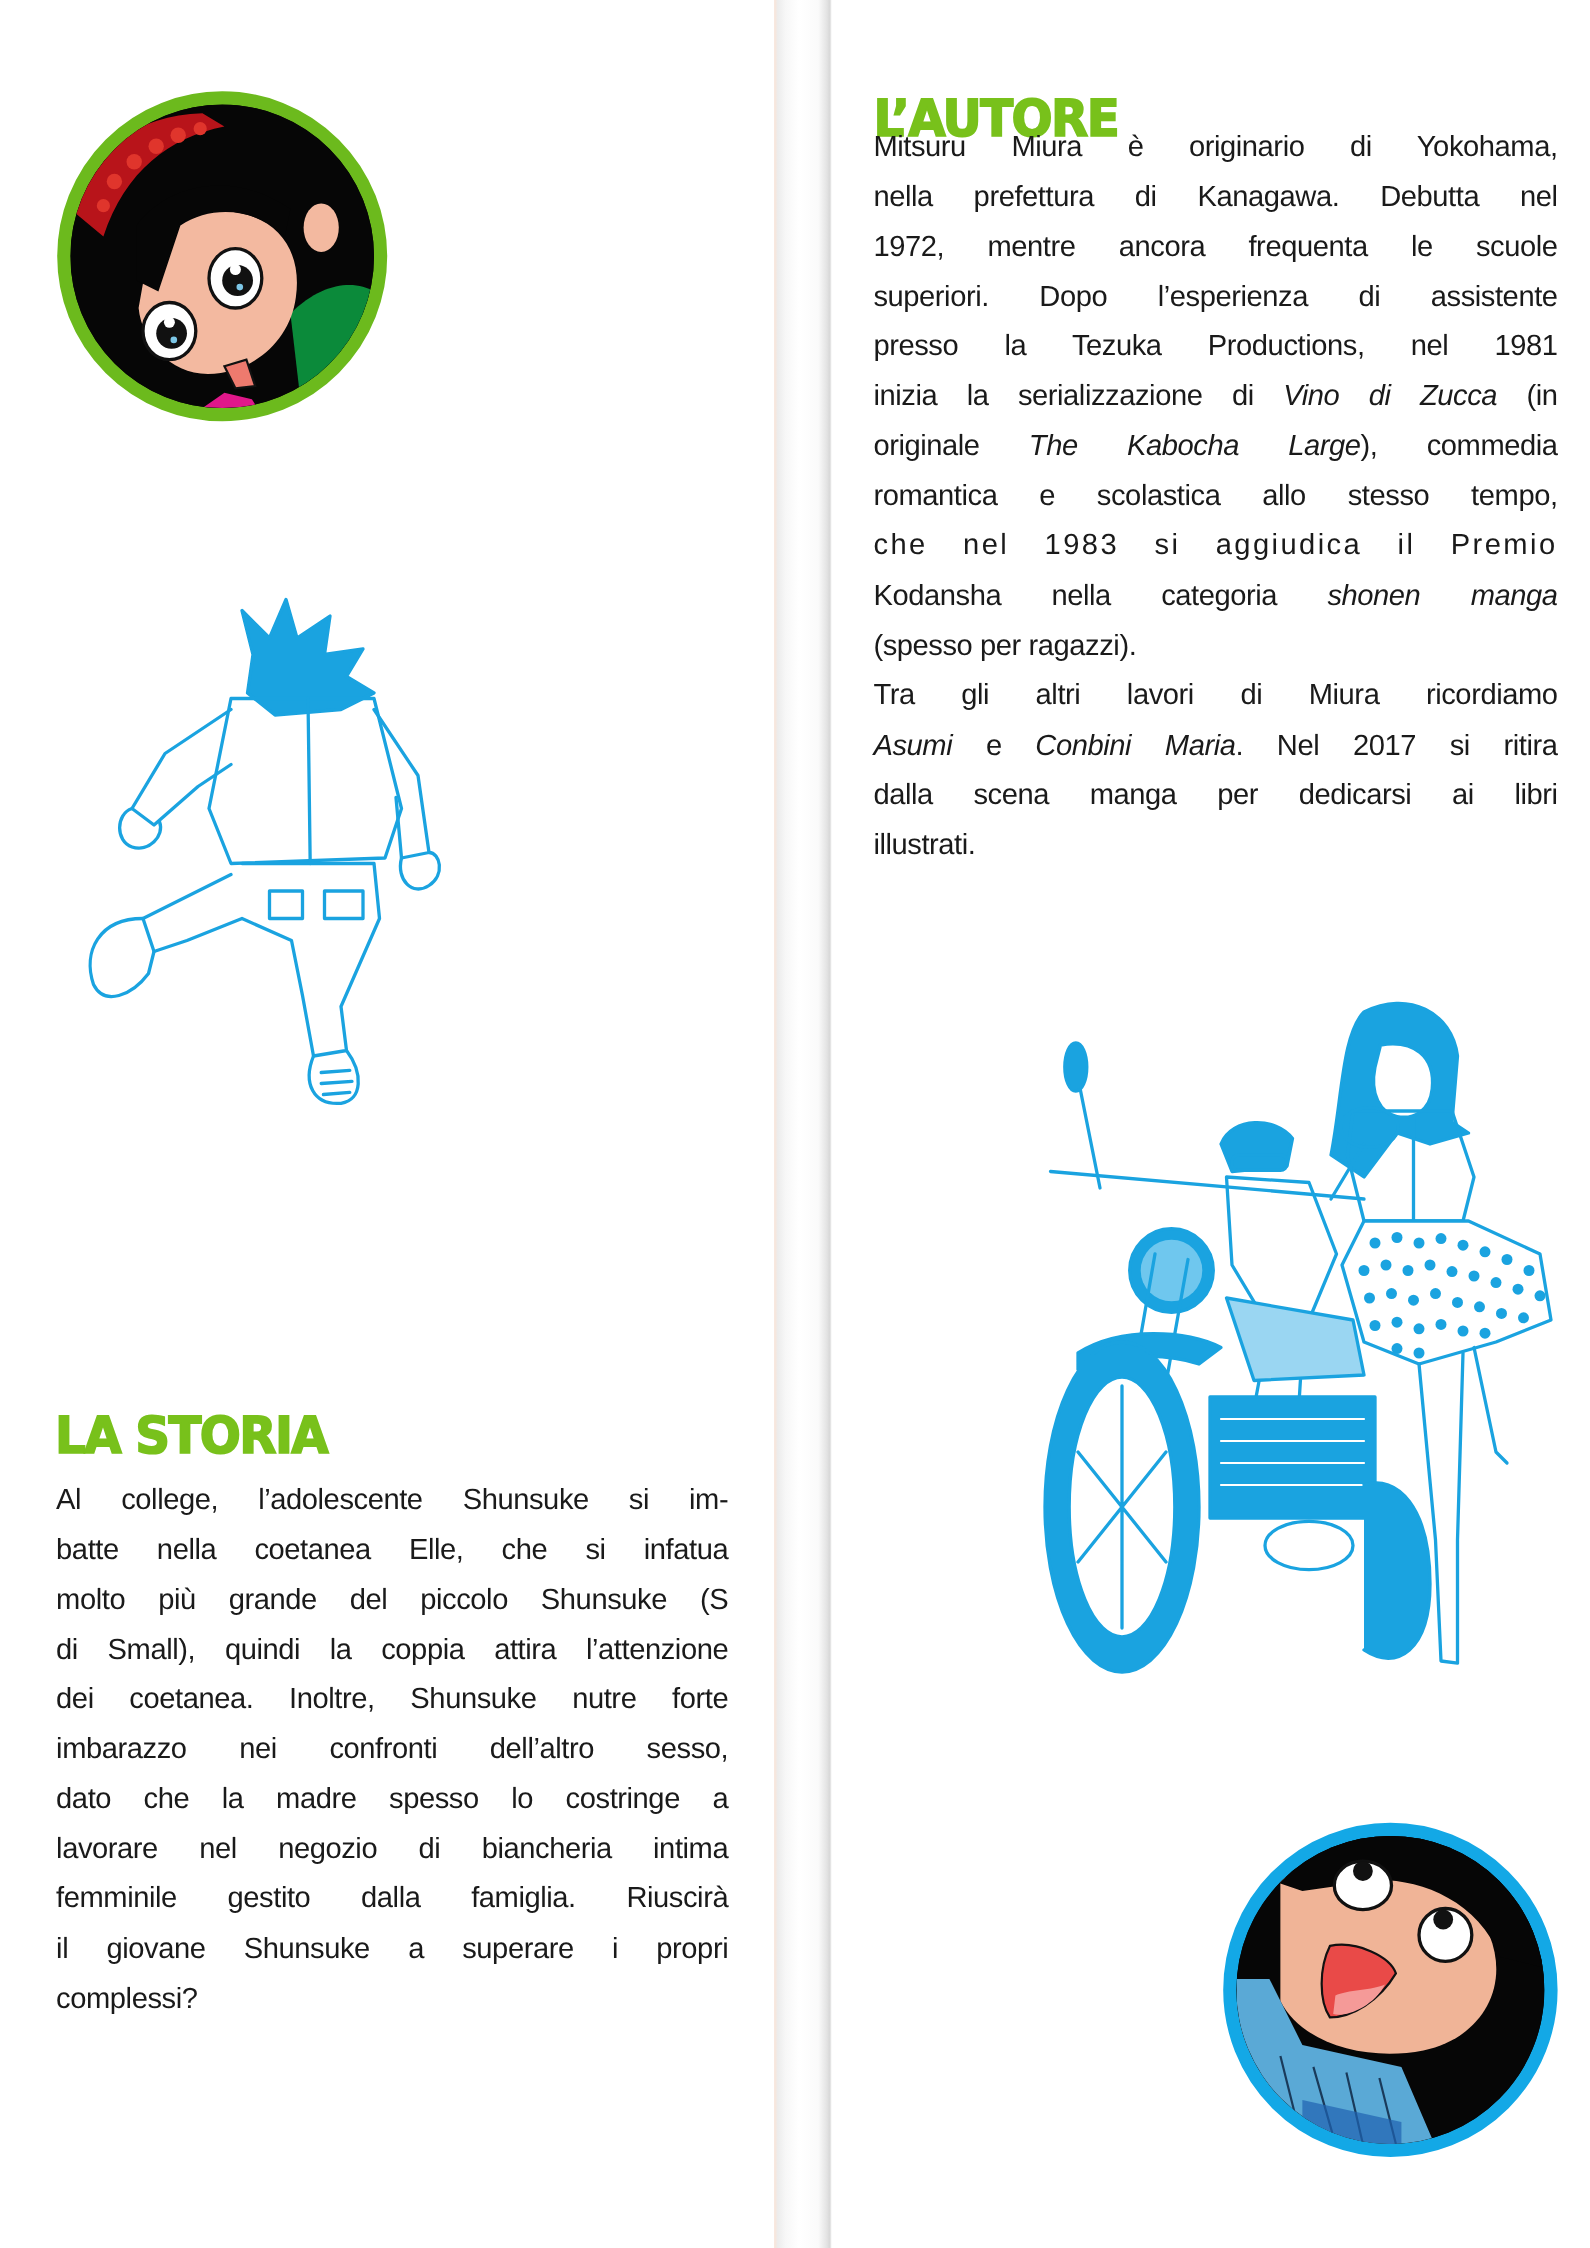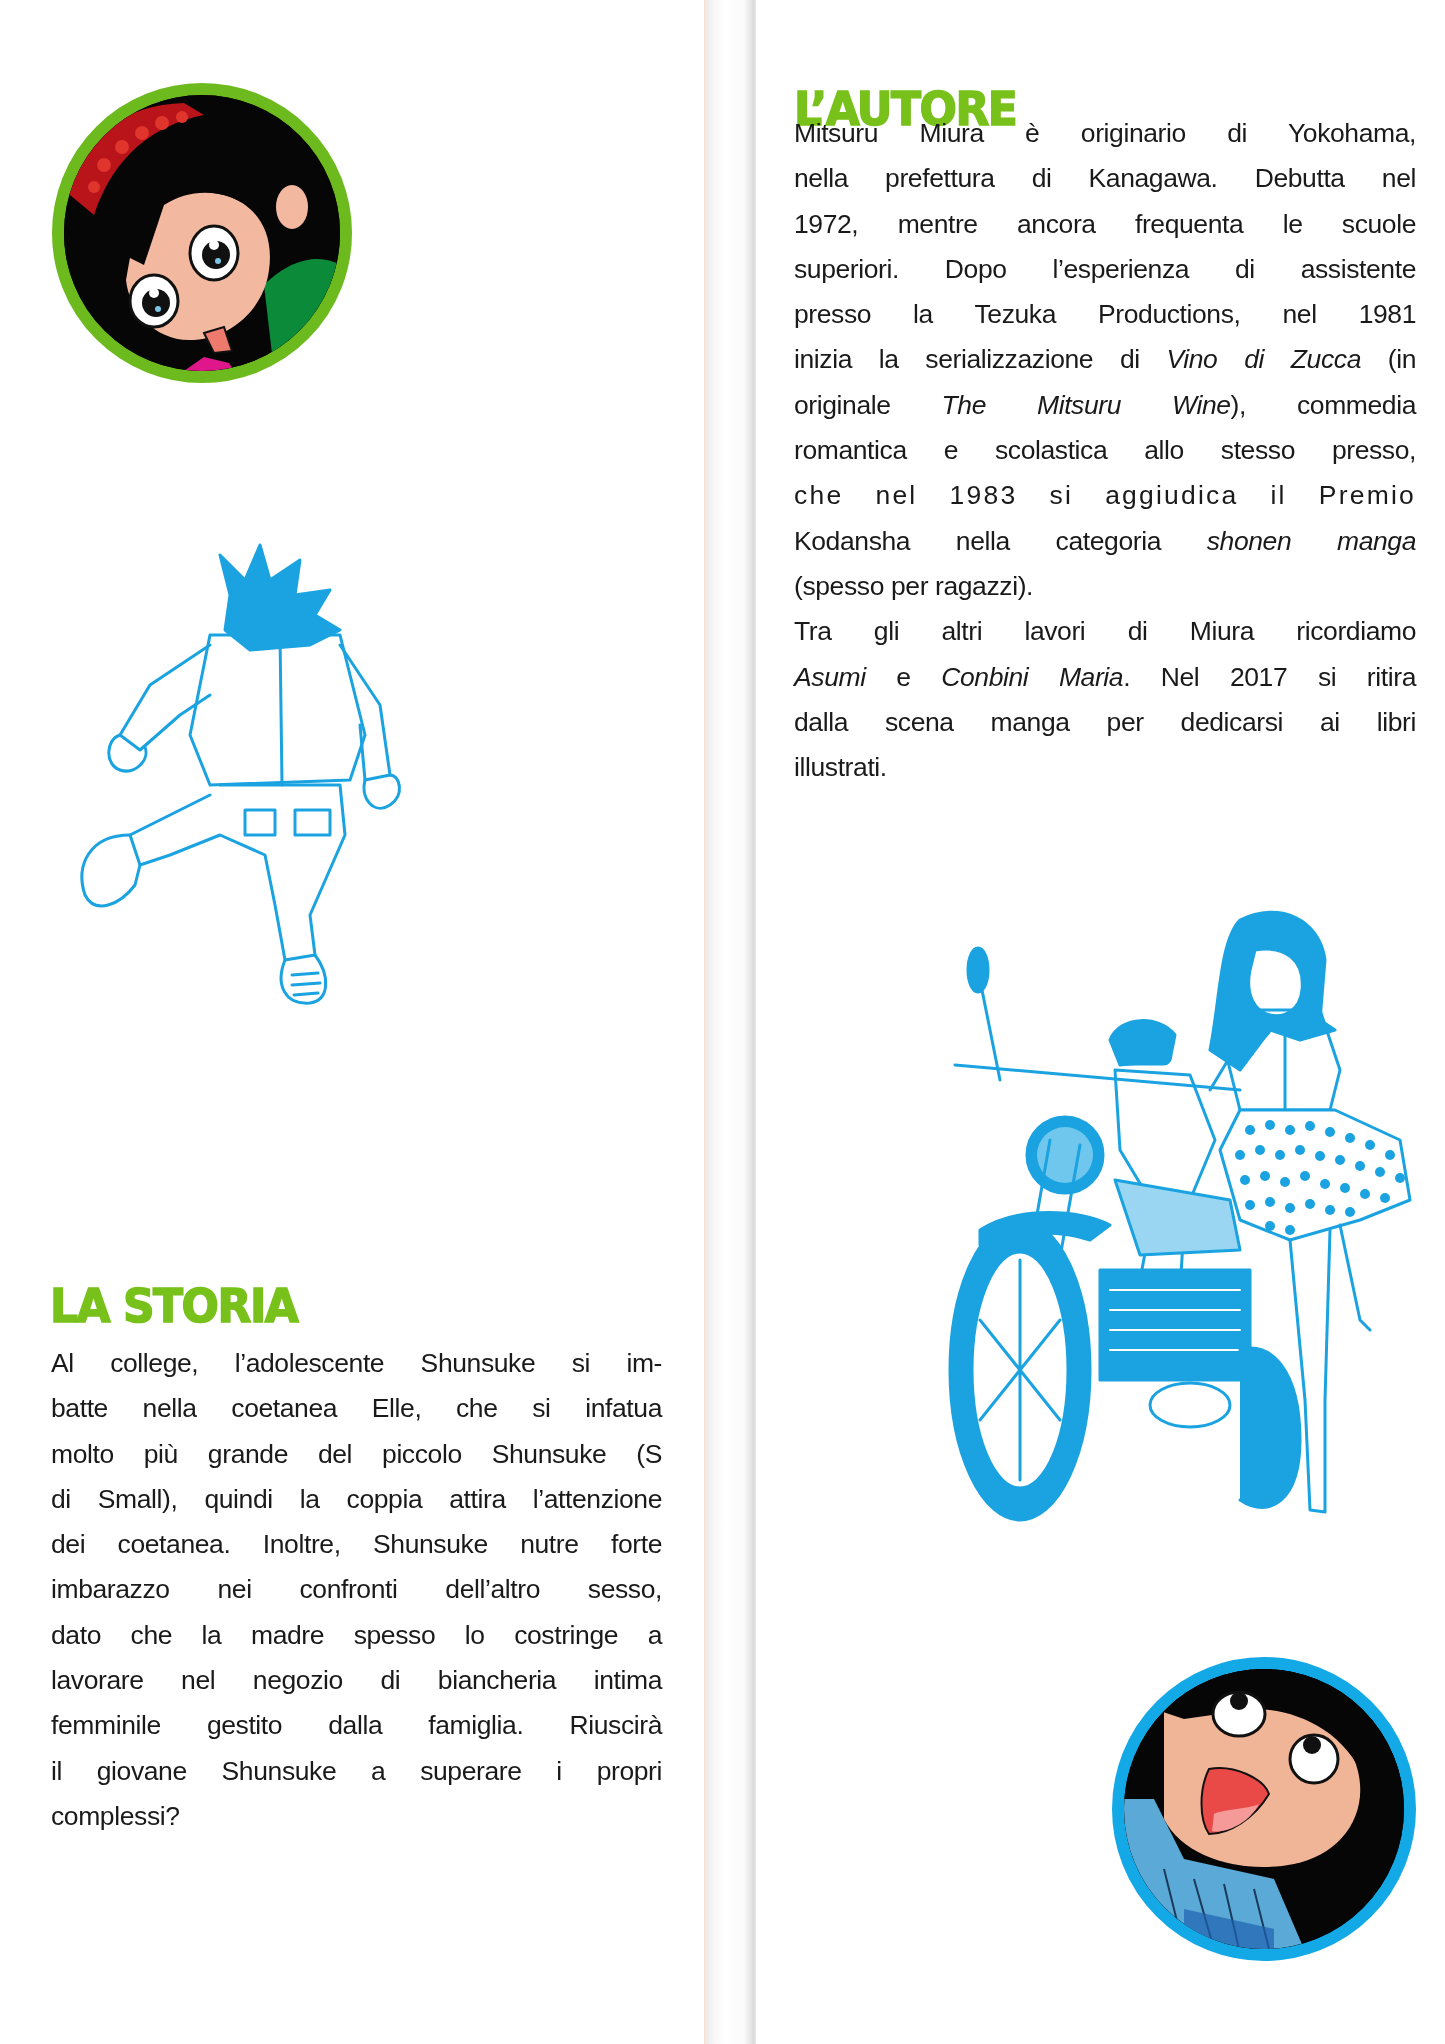--- a/index.html
+++ b/index.html
@@ -193,22 +193,22 @@
 
 <h2 class="heading heading-autore">L’AUTORE</h2>
 
 <p class="body-text text-autore">
   <span class="line">Mitsuru Miura è originario di Yokohama,</span>
   <span class="line">nella prefettura di Kanagawa. Debutta nel</span>
   <span class="line">1972, mentre ancora frequenta le scuole</span>
   <span class="line">superiori. Dopo l’esperienza di assistente</span>
   <span class="line">presso la Tezuka Productions, nel 1981</span>
   <span class="line"><span>inizia la serializzazione di </span><em>Vino di Zucca</em><span> (in</span></span>
-  <span class="line"><span>originale </span><em>The Mitsuru Wine</em><span>), commedia</span></span>
-  <span class="line">romantica e scolastica allo stesso presso,</span>
+  <span class="line"><span>originale </span><em>The Kabocha Large</em><span>), commedia</span></span>
+  <span class="line">romantica e scolastica allo stesso tempo,</span>
   <span class="line" style="letter-spacing:2.2px;">che nel 1983 si aggiudica il Premio</span>
   <span class="line"><span>Kodansha nella categoria </span><em>shonen manga</em></span>
   <span class="line last">(spesso per ragazzi).</span>
   <span class="line">Tra gli altri lavori di Miura ricordiamo</span>
   <span class="line"><em>Asumi</em><span> e </span><em>Conbini Maria</em><span>. Nel 2017 si ritira</span></span>
   <span class="line">dalla scena manga per dedicarsi ai libri</span>
   <span class="line last">illustrati.</span>
 </p>
 
 <div class="illustration illus-motorbike">

